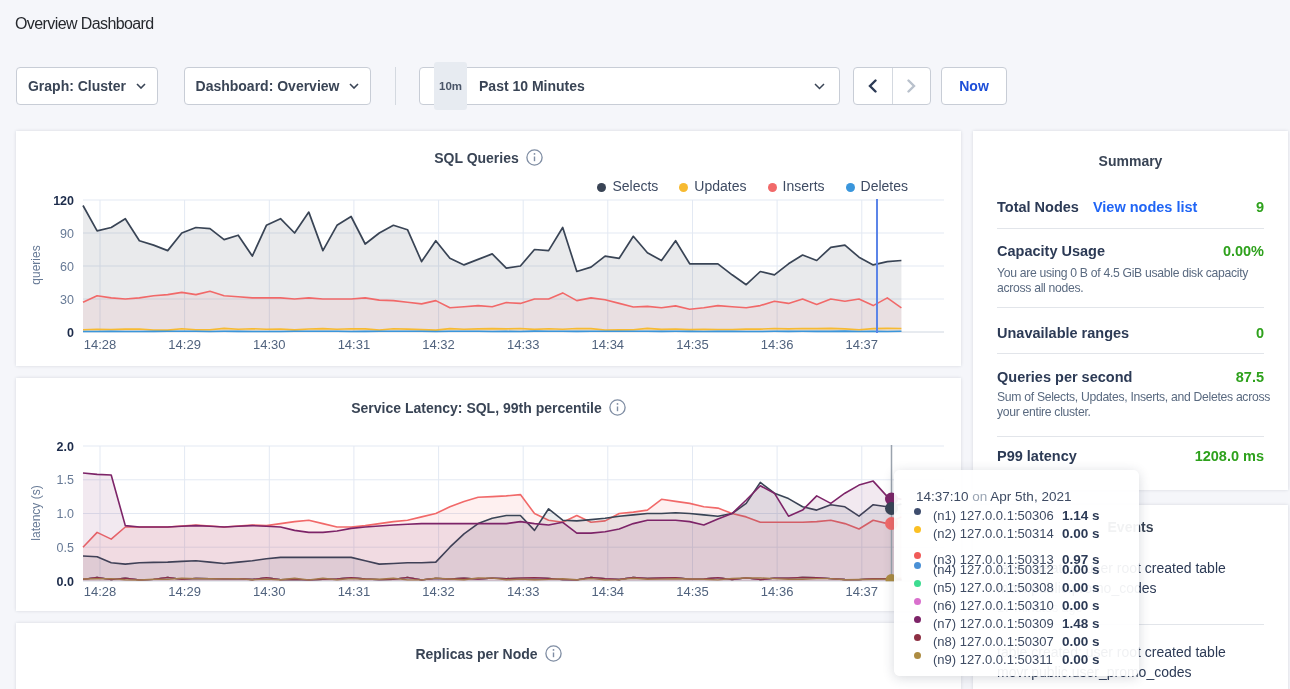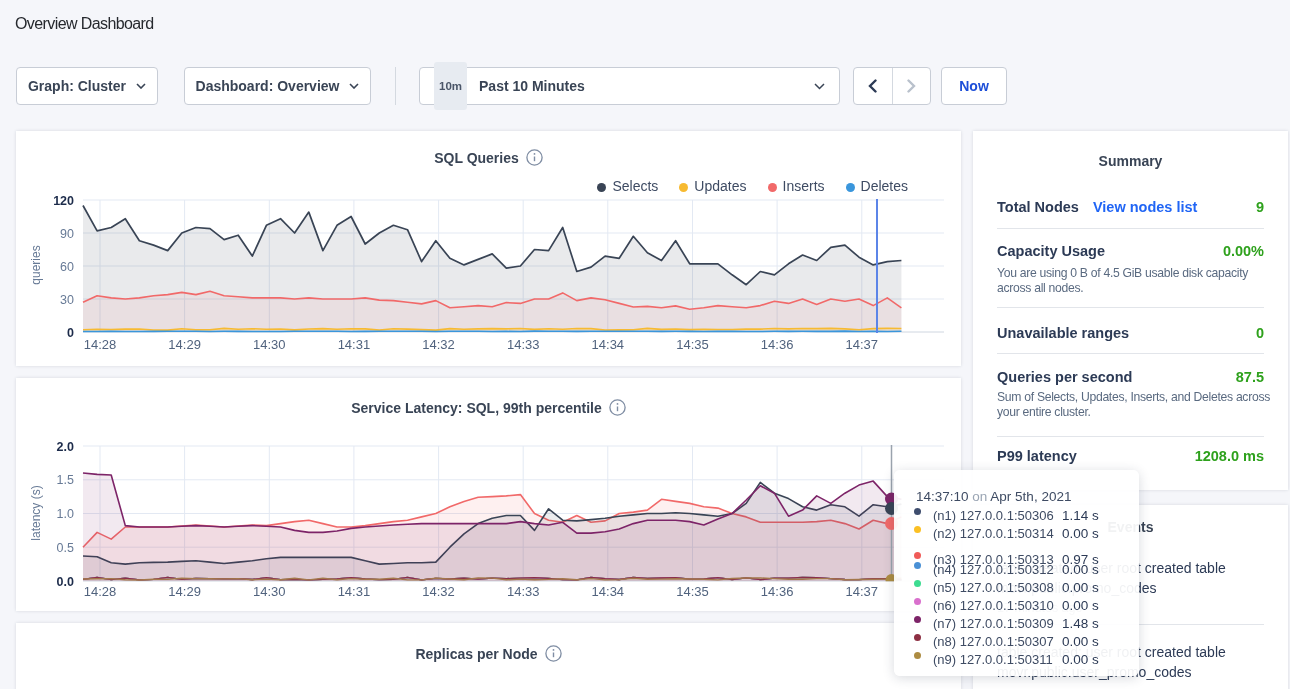--- a/index.html
+++ b/index.html
@@ -20,21 +20,21 @@
 .green { color:#2ea11c; font-weight:bold; }
 .sumdiv { position:absolute; left:24px; right:24px; border-top:1px solid #e2e5ea; }
 .subtxt { position:absolute; left:24px; font-size:12.2px; letter-spacing:-0.3px; color:#5a6a80; line-height:15px; white-space:nowrap; }
 .tooltip { position:absolute; left:894px; top:470px; width:245px; height:206px;
   background:rgba(255,255,255,0.93); border-radius:6px; box-shadow:0 2px 12px rgba(40,50,70,0.18); z-index:10; }
 .ttime { position:absolute; left:22px; top:19px; font-size:13.5px; color:#3e4b63; white-space:nowrap; }
 .ttime .on { color:#9aa5b4; }
 .trow { position:absolute; left:20px; display:flex; align-items:flex-start; height:18px; font-size:13px; color:#3e4b63; white-space:nowrap; }
 .dot { width:7px; height:7px; border-radius:50%; flex:0 0 7px; margin-right:12px; }
 .addr { width:129px; }
-.val { font-weight:normal; font-size:13.5px; color:#2c3a55; }
+.val { font-weight:bold; font-size:13.5px; color:#2c3a55; }
 .ev { position:absolute; left:24px; font-size:14px; color:#2c3a55; line-height:20px; white-space:nowrap; }
 .evsub { position:absolute; left:24px; font-size:12.5px; color:#8e99a9; white-space:nowrap; }
 </style></head>
 <body>
 <div class="page">
 <h1>Overview Dashboard</h1>
 
 <div class="btn" style="left:16px; width:142px;">Graph: Cluster<svg class="chev" width="10" height="6" viewBox="0 0 10 6">
         <path d="M1 1l4 4 4-4" stroke="#394455" stroke-width="1.6" fill="none"></path>
       </svg></div>

